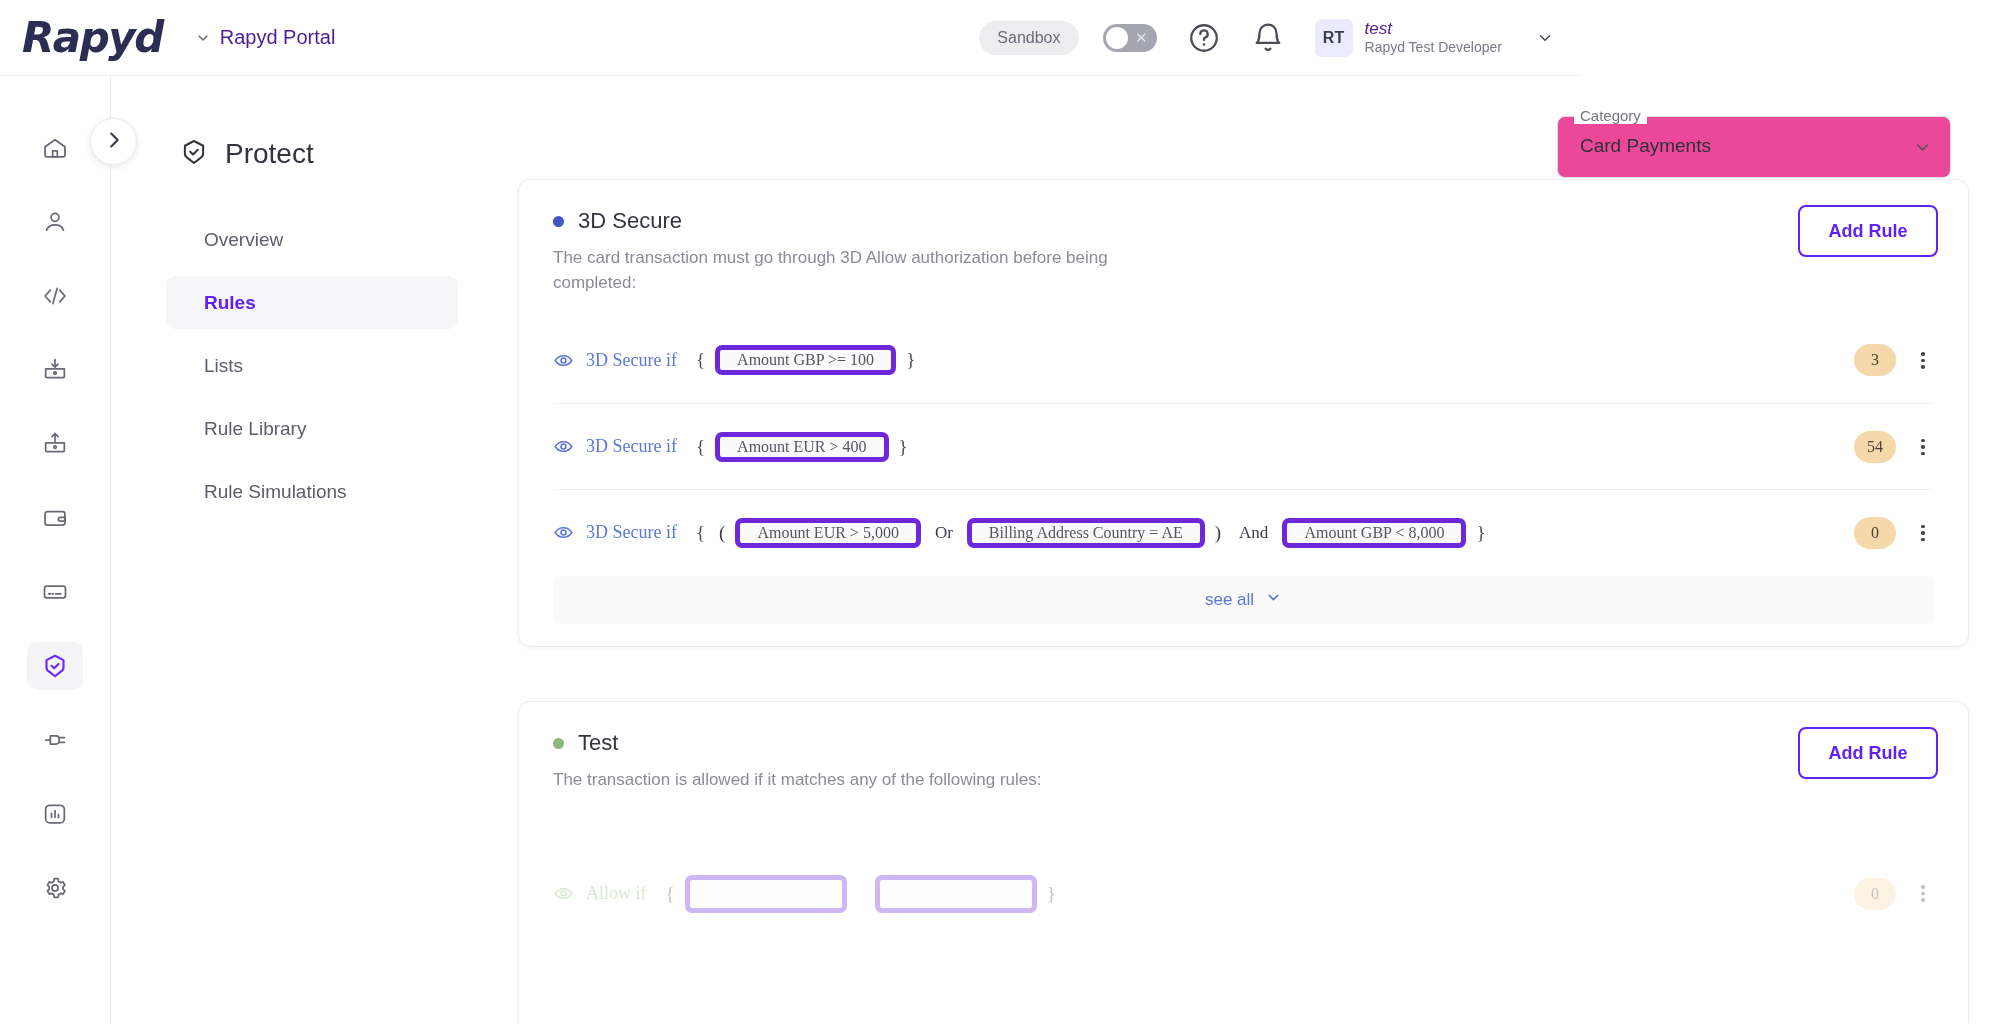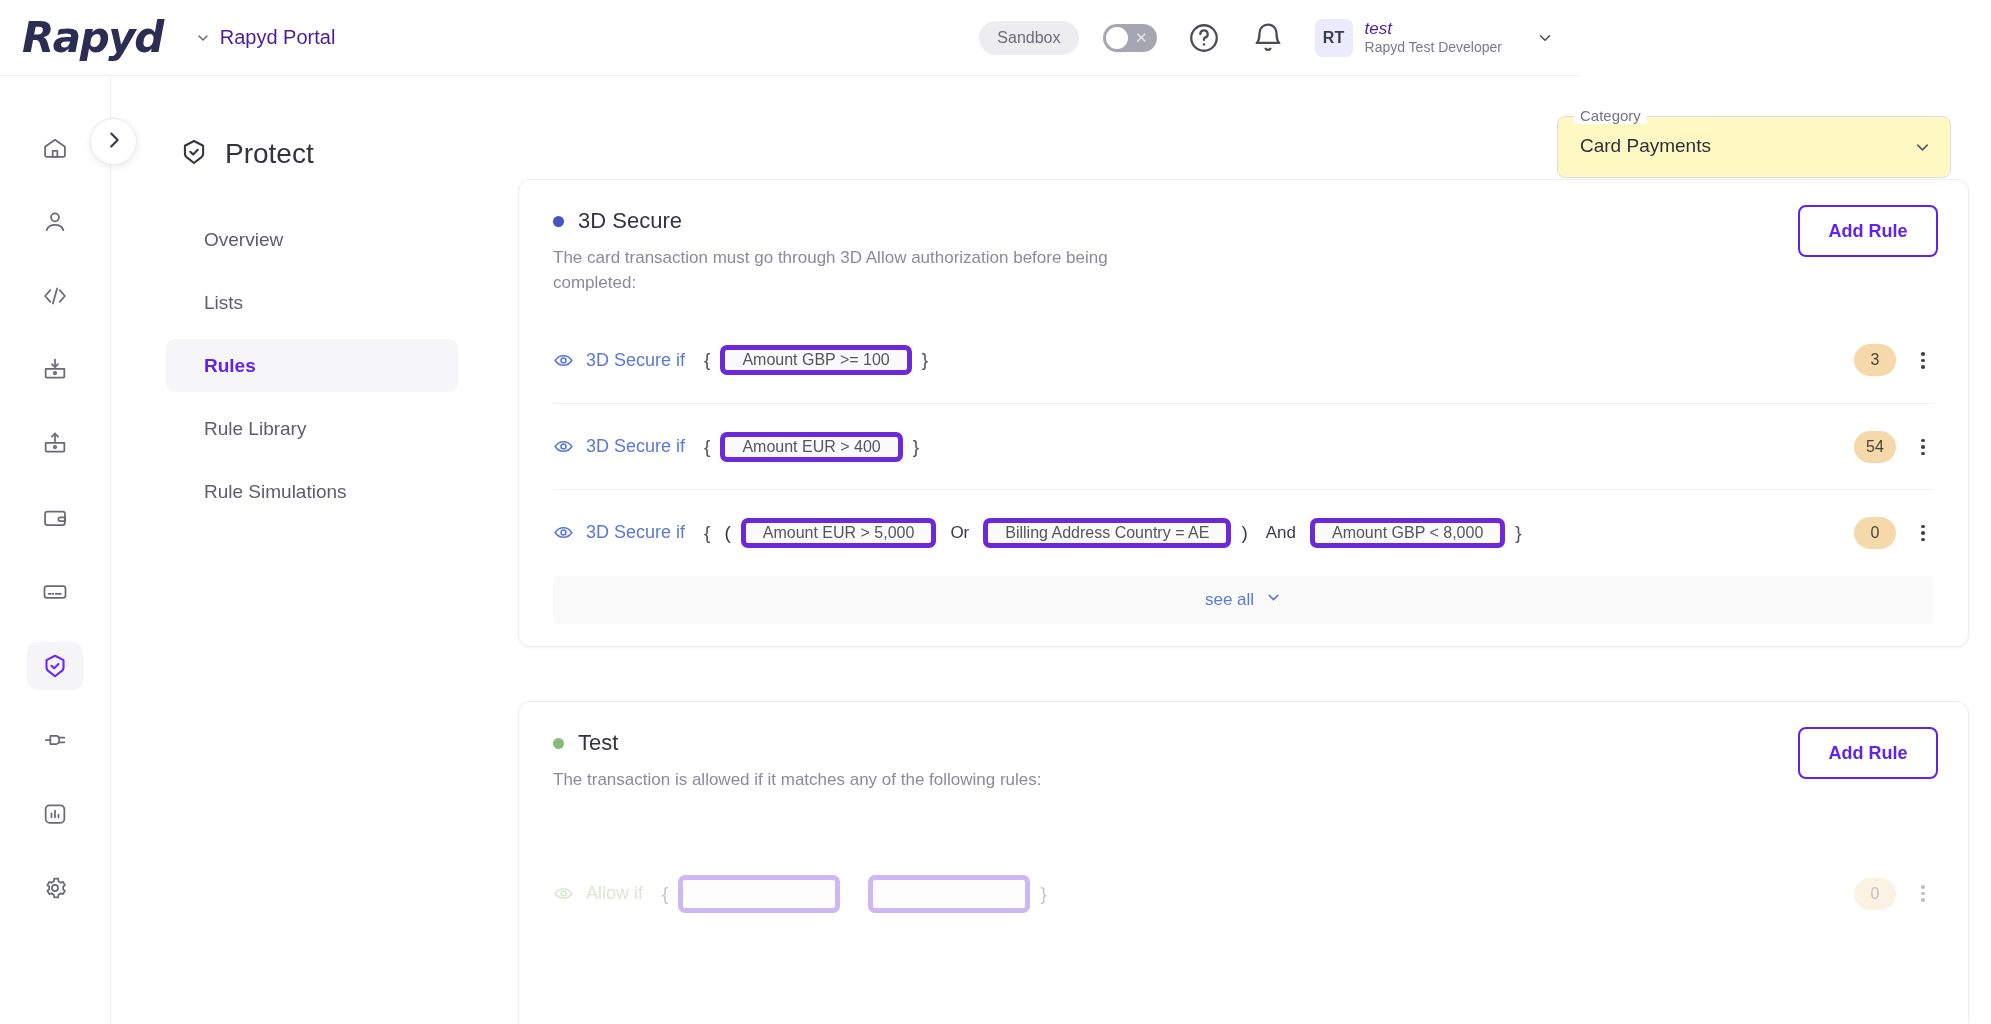--- a/index.html
+++ b/index.html
@@ -123,21 +123,21 @@
   .main {
     position: absolute; top: 76px; left: 500px;
     width: 1491px; height: 948px;
     background: #ffffff;
     overflow: hidden;
   }
   .category-select {
     position: absolute; right: 40px; top: 40px;
     width: 394px; height: 62px;
     border: 1px solid #dcdce3; border-radius: 8px;
-    background: #fef9c3;
+    background: #ec4899;
   }
   .category-label {
     position: absolute; left: 16px; top: -10px;
     background: #ffffff; padding: 0 6px;
     font-size: 15px; color: #74747f;
   }
   .category-value {
     position: absolute; left: 22px; top: 18px;
     font-size: 19px; color: #2f2f3b;
   }
@@ -174,20 +174,21 @@
     display: flex; align-items: center; justify-content: center;
   }
 
   .rules-list { margin-top: 22px; }
   .rule-row {
     position: relative;
     height: 86px;
     margin: 0 34px;
     display: flex; align-items: center;
     border-top: 1px solid #f0f0f3;
+    font-family: Liberation Serif, serif;
   }
   .rule-row:first-child { border-top: none; }
   .eye { width: 21px; height: 21px; color: #5b78d8; margin-right: 12px; flex: 0 0 auto; }
   .rule-prefix {
     font-size: 18px; color: #5b78d8; margin-right: 12px; white-space: nowrap;
   }
   .brace { font-size: 19px; color: #4f4f5c; margin: 0 7px; }
   .paren { font-size: 19px; color: #3c3c48; margin: 0 7px; }
   .chip {
     border: 5px solid #6d28d9; border-radius: 7px;
@@ -412,25 +413,25 @@
           <path d="M12 3.2 19.3 7v6.2c0 2-1.1 3-2.6 3.9L12 20.8l-4.7-3.7c-1.5-.9-2.6-1.9-2.6-3.9V7z"></path>
           <polyline points="9 11.8 11.3 14 15 10.2"></polyline>
         </svg>
     </span>
     <span class="protect-title">Protect</span>
   </div>
 
   <div class="nav-item">
     <span>Overview</span>
   </div>
+  <div class="nav-item active">
+    <span>Rules</span>
+  </div>
   <div class="nav-item">
     <span>Lists</span>
-  </div>
-  <div class="nav-item active">
-    <span>Rules</span>
   </div>
   <div class="nav-item">
     <span>Rule Library</span>
   </div>
   <div class="nav-item">
     <span>Rule Simulations</span>
   </div>
 </div>
 
 <div class="main">

